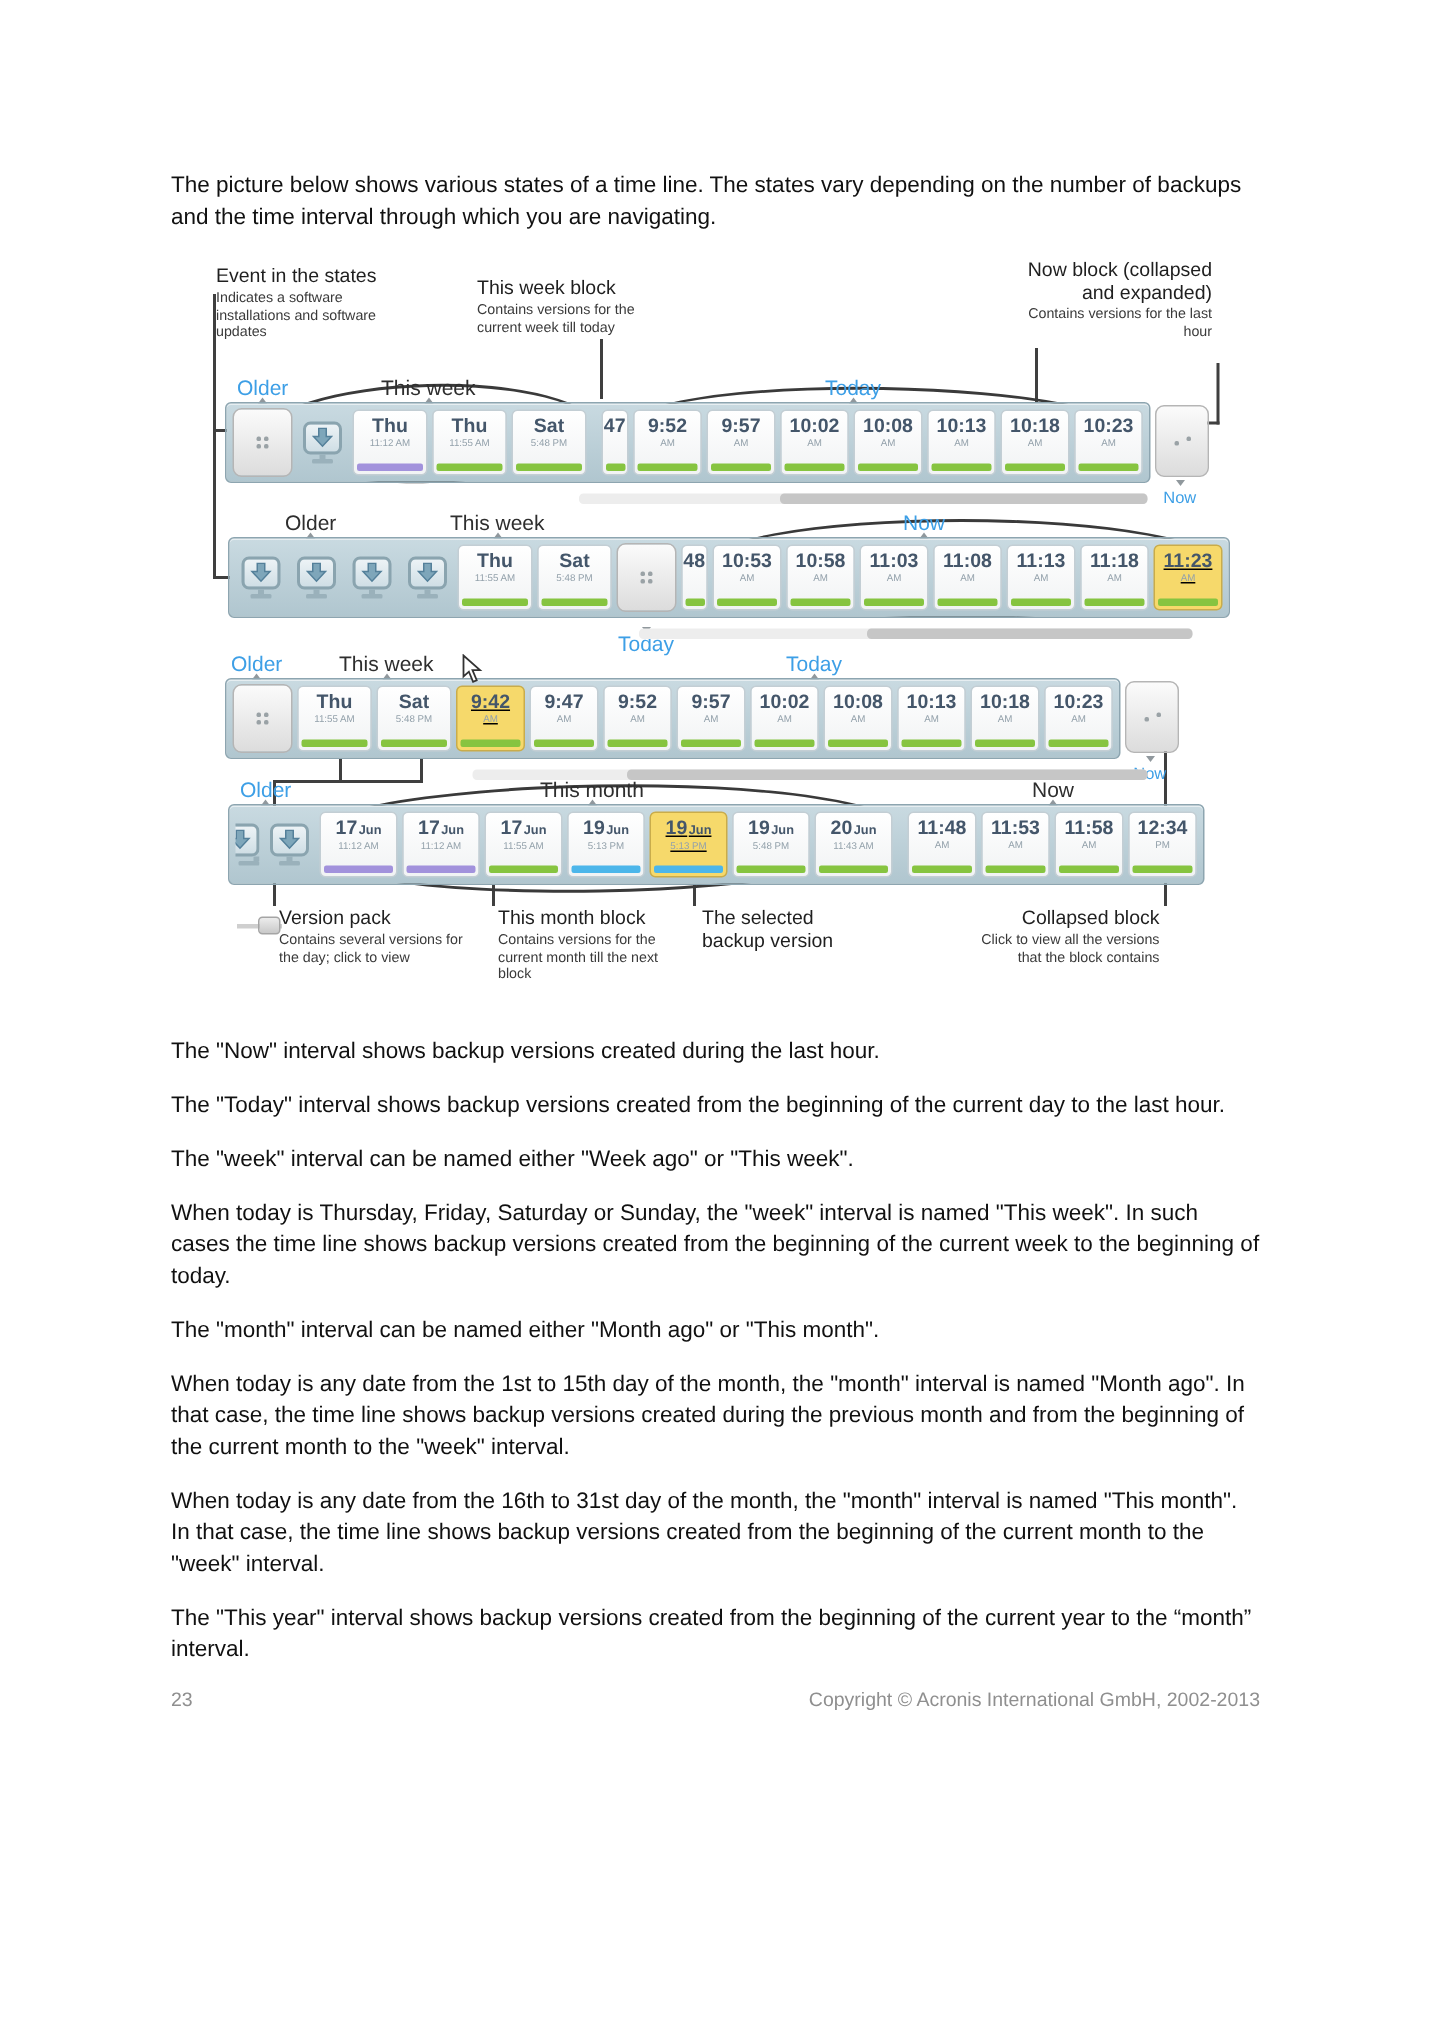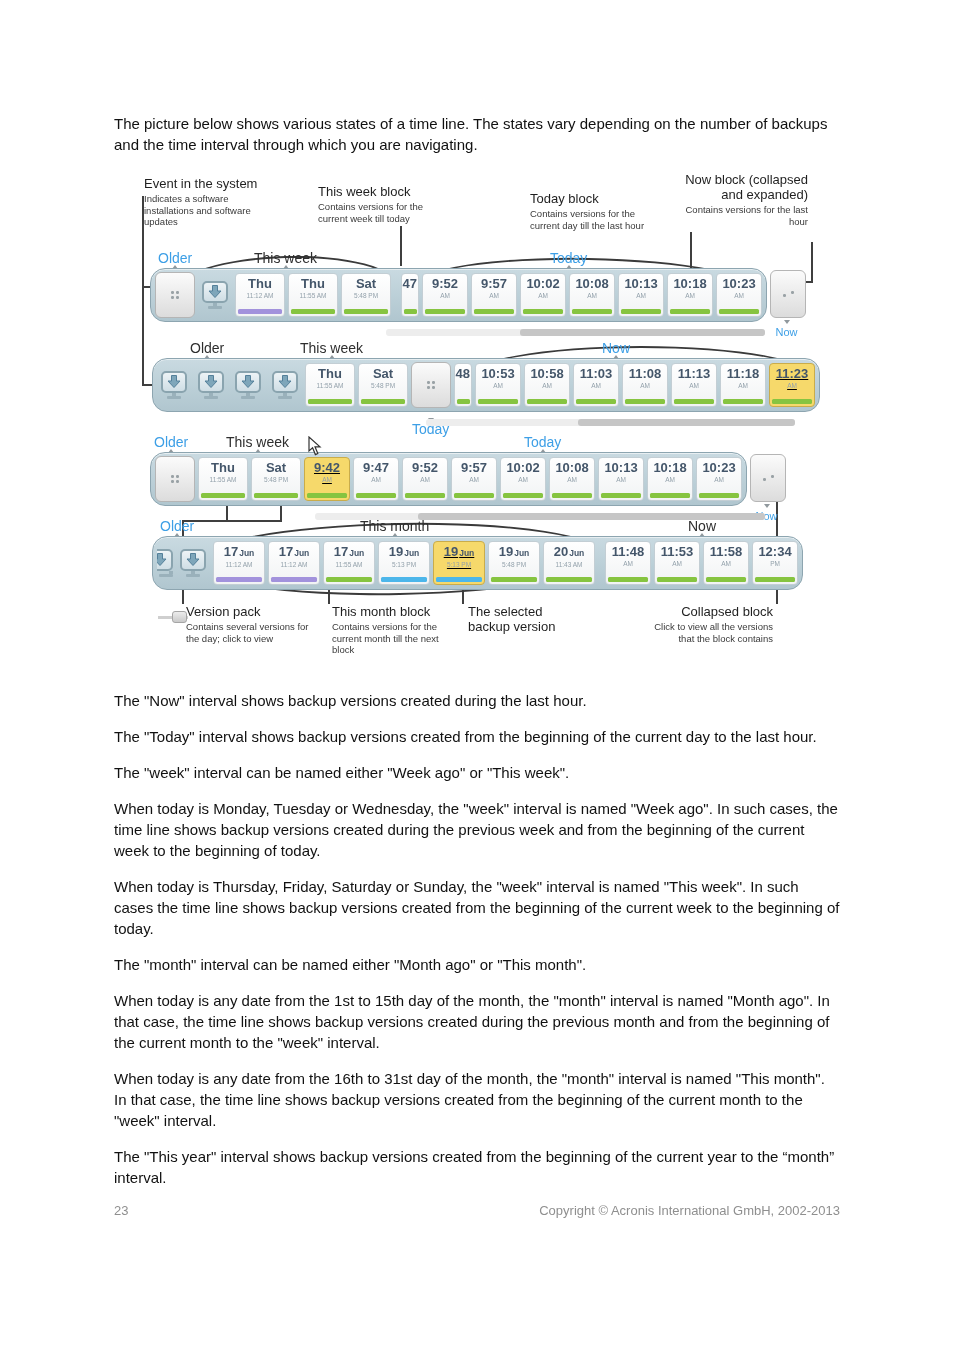--- a/index.html
+++ b/index.html
@@ -24,21 +24,21 @@
   .tl-lab.blue, .lt.blue { color:#3d9fe6; }
   .tl-lab.black { color:#2e2e2e; }
   .lt { white-space:nowrap; }
   .caret { width:0; height:0; border-left:3px solid transparent; border-right:3px solid transparent; }
   .caret.up { border-bottom:4px solid #90989d; margin-top:1px; }
   .caret.down { border-top:4px solid #90989d; margin-bottom:1px; }
 
   .bar-wrap { position:absolute; top:0; display:flex; align-items:flex-start; }
   .tl-bar { display:flex; align-items:center; gap:3px; height:54px; padding:0 4px;
             background:linear-gradient(#c9dae1,#b0c6cf); border:1px solid #8da5b0;
-            border-radius:15px; box-shadow:inset 0 1px 0 rgba(255,255,255,.55); }
+            border-radius:4px; box-shadow:inset 0 1px 0 rgba(255,255,255,.55); }
   .cell { height:44px; background:linear-gradient(#ffffff,#f1f3f4); border:1px solid #c3ced4;
           border-radius:4px; display:flex; flex-direction:column; align-items:center; padding:3px 2px 2px; flex:none; }
   .cell.day { width:50px; } .cell.time { width:46px;align-items:center; } .cell.date { width:52px; }
   .cell.partial { width:18px; overflow:hidden; align-items:flex-end; padding-right:1px; }
   .cell.sel { background:#f6d96b; border-color:#c9ac4b;text-decoration:underline; }
   .c-label { font-size:13px; font-weight:700; color:#44566a; line-height:14px; white-space:nowrap; }
   .c-label .dn { font-size:13px; } .c-label .dm { font-size:8.5px; margin-left:1px; }
   .c-sub { font-size:6.5px; color:#93a1ab; line-height:7px; margin-top:1px; white-space:nowrap; }
   .stripe { margin-top:auto; height:5px; width:100%; border-radius:1.5px; }
   .s-green { background:#86c440; } .s-purple { background:#a292dc; } .s-blue { background:#4cb6ea; }
@@ -73,30 +73,26 @@
 </head>
 <body>
 
 <div class="page">
   <div class="content">
     <p class="body-text">The picture below shows various states of a time line. The states vary depending on the number of backups and the time interval through which you are navigating.</p>
 
     <div class="figure">
 
       <div class="co" style="left:30px; top:6px; width:170px;">
-        <div class="co-t">Event in the system</div>
+        <div class="co-t">Event in the states</div>
         <div class="co-d" style="width:108px;">Indicates a software installations and software updates</div>
       </div>
       <div class="co" style="left:204px; top:14px; width:160px;">
         <div class="co-t">This week block</div>
         <div class="co-d" style="width:130px;">Contains versions for the current week till today</div>
-      </div>
-      <div class="co" style="left:416px; top:21px; width:150px;">
-        <div class="co-t">Today block</div>
-        <div class="co-d" style="width:135px;">Contains versions for the current day till the last hour</div>
       </div>
       <div class="co right" style="left:556px; top:2px; width:138px;">
         <div class="co-t">Now block (collapsed and expanded)</div>
         <div class="co-d">Contains versions for the last hour</div>
       </div>
 
       <div class="co" style="left:72px; top:434px; width:128px;">
         <div class="co-t">Version pack</div>
         <div class="co-d">Contains several versions for the day; click to view</div>
       </div>
@@ -521,21 +517,20 @@
 
       <svg class="cursor" style="left:194px; top:266px;" width="14" height="20" viewBox="0 0 14 20">
         <polygon points="1,1 1,15 4.6,11.8 7.4,18.6 9.8,17.5 7,10.8 12,10.8" fill="#ffffff" stroke="#333" stroke-width="1.2"></polygon>
       </svg>
     </div>
 
     <div>
       <p class="body-text">The "Now" interval shows backup versions created during the last hour.</p>
       <p class="body-text">The "Today" interval shows backup versions created from the beginning of the current day to the last hour.</p>
       <p class="body-text">The "week" interval can be named either "Week ago" or "This week".</p>
-      <p class="body-text">When today is Monday, Tuesday or Wednesday, the "week" interval is named "Week ago". In such cases, the time line shows backup versions created during the previous week and from the beginning of the current week to the beginning of today.</p>
       <p class="body-text">When today is Thursday, Friday, Saturday or Sunday, the "week" interval is named "This week". In such cases the time line shows backup versions created from the beginning of the current week to the beginning of today.</p>
       <p class="body-text">The "month" interval can be named either "Month ago" or "This month".</p>
       <p class="body-text">When today is any date from the 1st to 15th day of the month, the "month" interval is named "Month ago". In that case, the time line shows backup versions created during the previous month and from the beginning of the current month to the "week" interval.</p>
       <p class="body-text">When today is any date from the 16th to 31st day of the month, the "month" interval is named "This month". In that case, the time line shows backup versions created from the beginning of the current month to the "week" interval.</p>
       <p class="body-text">The "This year" interval shows backup versions created from the beginning of the current year to the “month” interval.</p>
     </div>
 
     <div class="footer">
       <span>23</span>
       <span>Copyright © Acronis International GmbH, 2002-2013</span>

